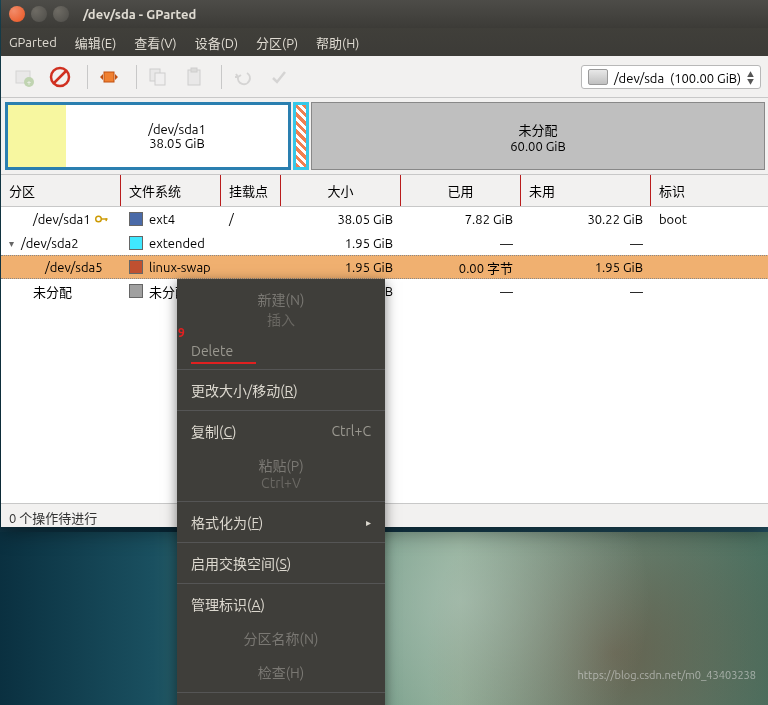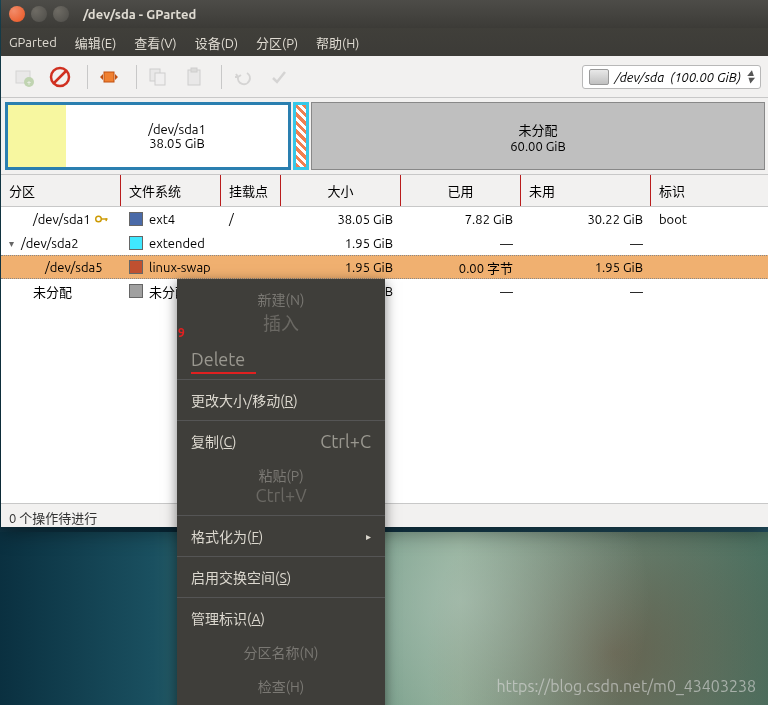--- a/index.html
+++ b/index.html
@@ -9,21 +9,21 @@
 .win-btn { width: 16px; height: 16px; border-radius: 50%; margin-right: 6px; display: inline-block; }
 .win-close { background: radial-gradient(circle at 30% 30%, #f28c6a, #e95420); }
 .win-min, .win-max { background: radial-gradient(circle at 30% 30%, #6e6b64, #4d4c48); }
 .titlebar .title { margin-left: 8px; }
 .menubar { height: 28px; background: linear-gradient(#403f3a, #3c3b37); display: flex; align-items: center; padding: 0 8px; color: #dfdbd2; font-size: 13px; }
 .menubar span { margin-right: 18px; cursor: default; }
 .toolbar { height: 42px; background: #f2f1f0; border-bottom: 1px solid #c8c8c8; display: flex; align-items: center; padding: 0 8px; }
 .tool-btn { width: 30px; height: 30px; margin-right: 6px; display: flex; align-items: center; justify-content: center; border-radius: 3px; }
 .tool-btn.disabled { opacity: 0.4; }
 .tool-sep { width: 1px; height: 24px; background: #c8c8c8; margin: 0 6px; }
-.device-selector { margin-left: auto; display: flex; align-items: center; border: 1px solid #b8b8b8; border-radius: 3px; background: #fff; padding: 3px 6px; font-size: 13px; font-style: italic; }
+.device-selector { margin-left: auto; display: flex; align-items: flex-end; border: 1px solid #b8b8b8; border-radius: 3px; background: #fff; padding: 3px 6px; font-size: 13px; }
 .disk-icon { width: 20px; height: 16px; margin-right: 6px; background: linear-gradient(#e8e8e8, #c0c0c0); border: 1px solid #999; border-radius: 2px; position: relative; }
 .spin-btns { display: flex; flex-direction: column; margin-left: 6px; }
 .spin-btns span { font-size: 7px; line-height: 7px; color: #555; }
 .partition-graph { height: 68px; margin: 4px; display: flex; }
 .part-block { border: 1px solid #888; position: relative; display: flex; flex-direction: column; align-items: center; justify-content: center; font-size: 13px; }
 .part-sda1 { width: 286px; border: 3px solid #2a7fb0; background: #fff; margin-right: 2px; display: flex; flex-direction: row; }
 .part-sda1 .used { width: 58px; height: 100%; background: #f7f7a0; }
 .part-sda1 .info { flex: 1; text-align: center; display: flex; flex-direction: column; justify-content: center; }
 .part-ext { width: 16px; border: 3px solid #35c8e8; background: repeating-linear-gradient(45deg, #f08050, #f08050 3px, #fff 3px, #fff 6px); margin-right: 2px; position: relative; }
 .part-unalloc { flex: 1; border: 1px solid #888; background: #bfbfbf; }
@@ -46,30 +46,30 @@
 .td.col-size, .td.col-used, .td.col-free { text-align: right; }
 .fs-color { width: 14px; height: 14px; border: 1px solid #666; margin-right: 6px; display: inline-block; }
 .expand { width: 12px; display: inline-block; font-size: 10px; color: #666; }
 .key-icon { width: 14px; height: 10px; margin-left: 4px; }
 .table-fill { height: 200px; background: #fff; }
 .statusbar { height: 24px; background: #f2f1f0; border-top: 1px solid #c8c8c8; padding: 4px 8px; font-size: 13px; color: #333; }
 .context-menu { position: absolute; top: 279px; left: 177px; width: 208px; background: #3f3e3a; color: #dcd8cf; font-size: 14px; box-shadow: 0 3px 12px rgba(0,0,0,0.5); z-index: 100; padding: 3px 0; }
 .menu-item { display: flex; align-items: center; padding: 7px 14px; cursor: default; position: relative; }
 .menu-item.disabled { color: #7a7873; flex-direction: column; }
 .menu-item .label { flex: 1; }
-.menu-item .shortcut { color: #9a9890; font-size: 18px; }
+.menu-item .shortcut { color: #9a9890; font-size: 14px; }
 .menu-item.disabled .shortcut { color: #6a6863; }
 .menu-item .submenu-arrow { font-size: 10px; }
 .menu-sep { height: 1px; background: #555; margin: 3px 0; }
 .underline { text-decoration: underline; }
 .red-underline { position: absolute; bottom: 2px; left: 14px; width: 65px; height: 2px; background: #e02020; }
 .red-nine { position: absolute; left: 178px; top: 326px; color: #e02020; font-size: 12px; font-weight: bold; z-index: 101; }
 .desktop-bg { position: absolute; top: 532px; left: 0; width: 768px; height: 173px; background: linear-gradient(90deg, #0a3040 0%, #1a5060 20%, #5a8a7a 40%, #8aaa90 60%, #6a9080 80%, #4a7060 100%); z-index: -1; }
 .desktop-bg::before { content: ""; position: absolute; inset: 0; background: radial-gradient(circle at 60% 40%, rgba(180,200,190,0.6), transparent 40%), radial-gradient(circle at 80% 70%, rgba(100,80,60,0.7), transparent 30%); }
-.watermark { position: absolute; bottom: 10px; right: 12px; color: rgba(220,220,220,0.6); font-size: 16px; z-index: 200; }
+.watermark { position: absolute; bottom: 24px; right: 12px; color: rgba(220,220,220,0.6); font-size: 11px; z-index: 200; }
 </style>
 </head>
 <body>
 
 <div class="desktop-bg"></div>
 
 <div class="window">
   <div class="titlebar">
     <span class="win-btn win-close"></span>
     <span class="win-btn win-min"></span>

